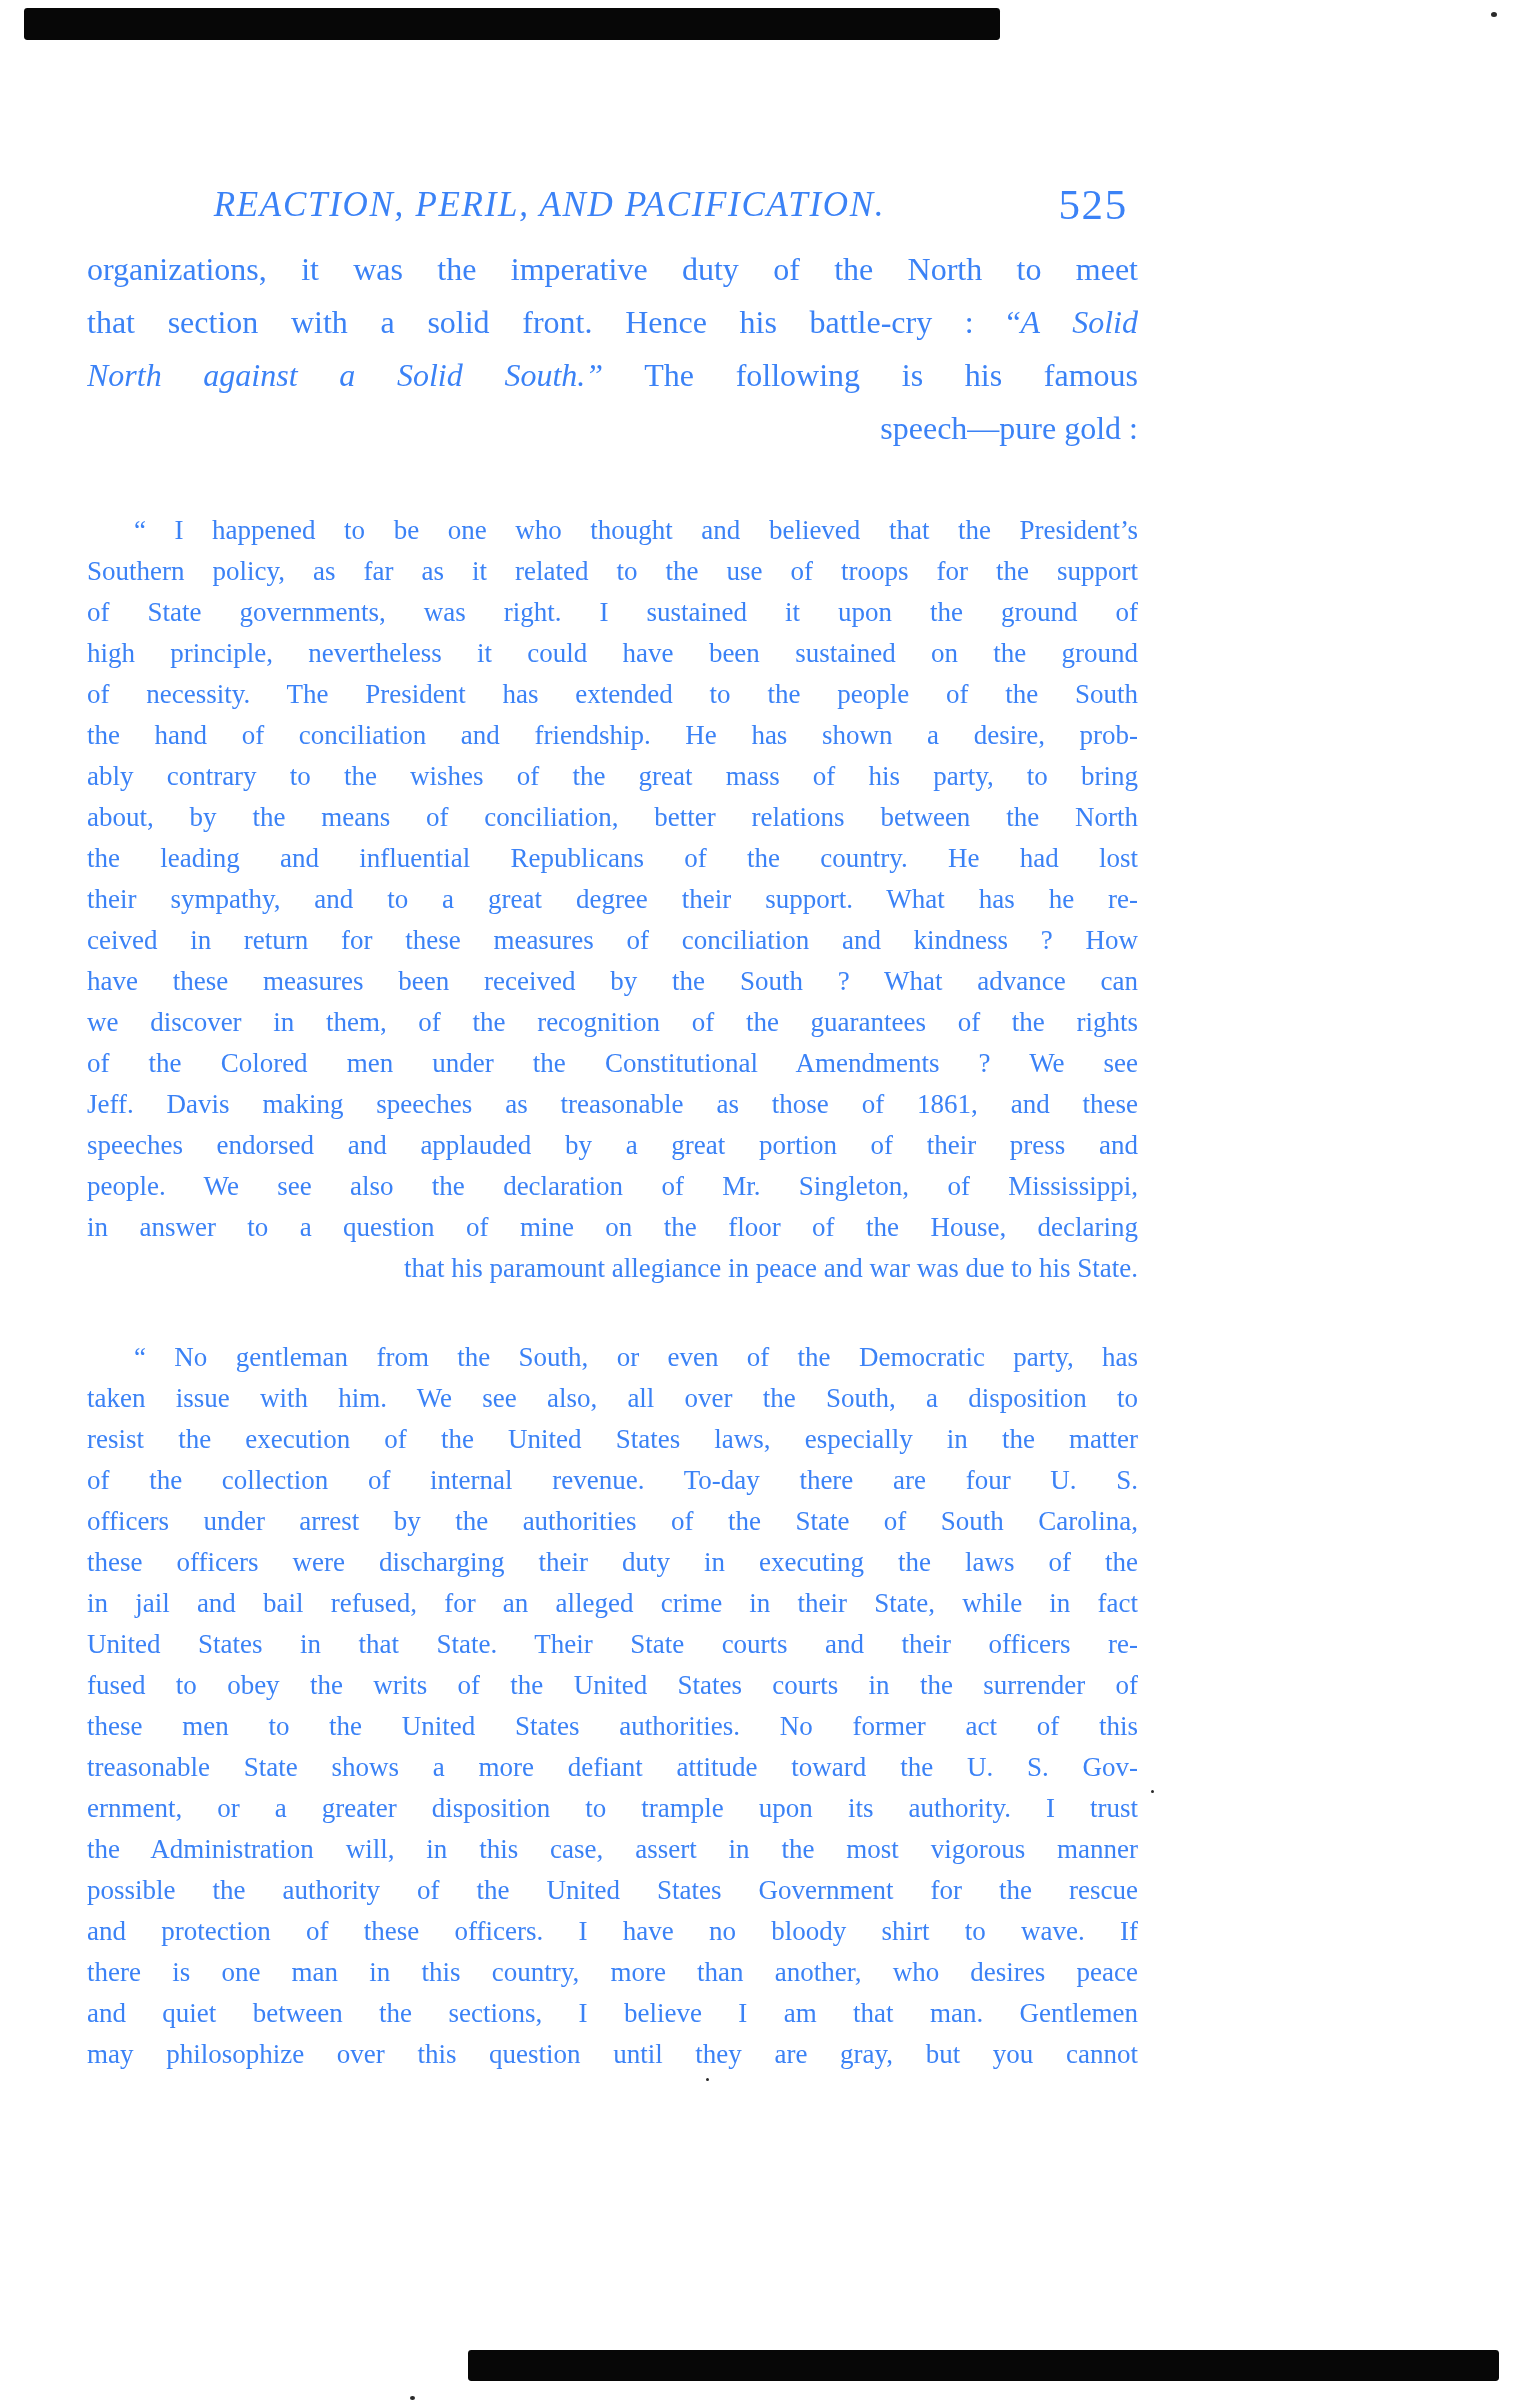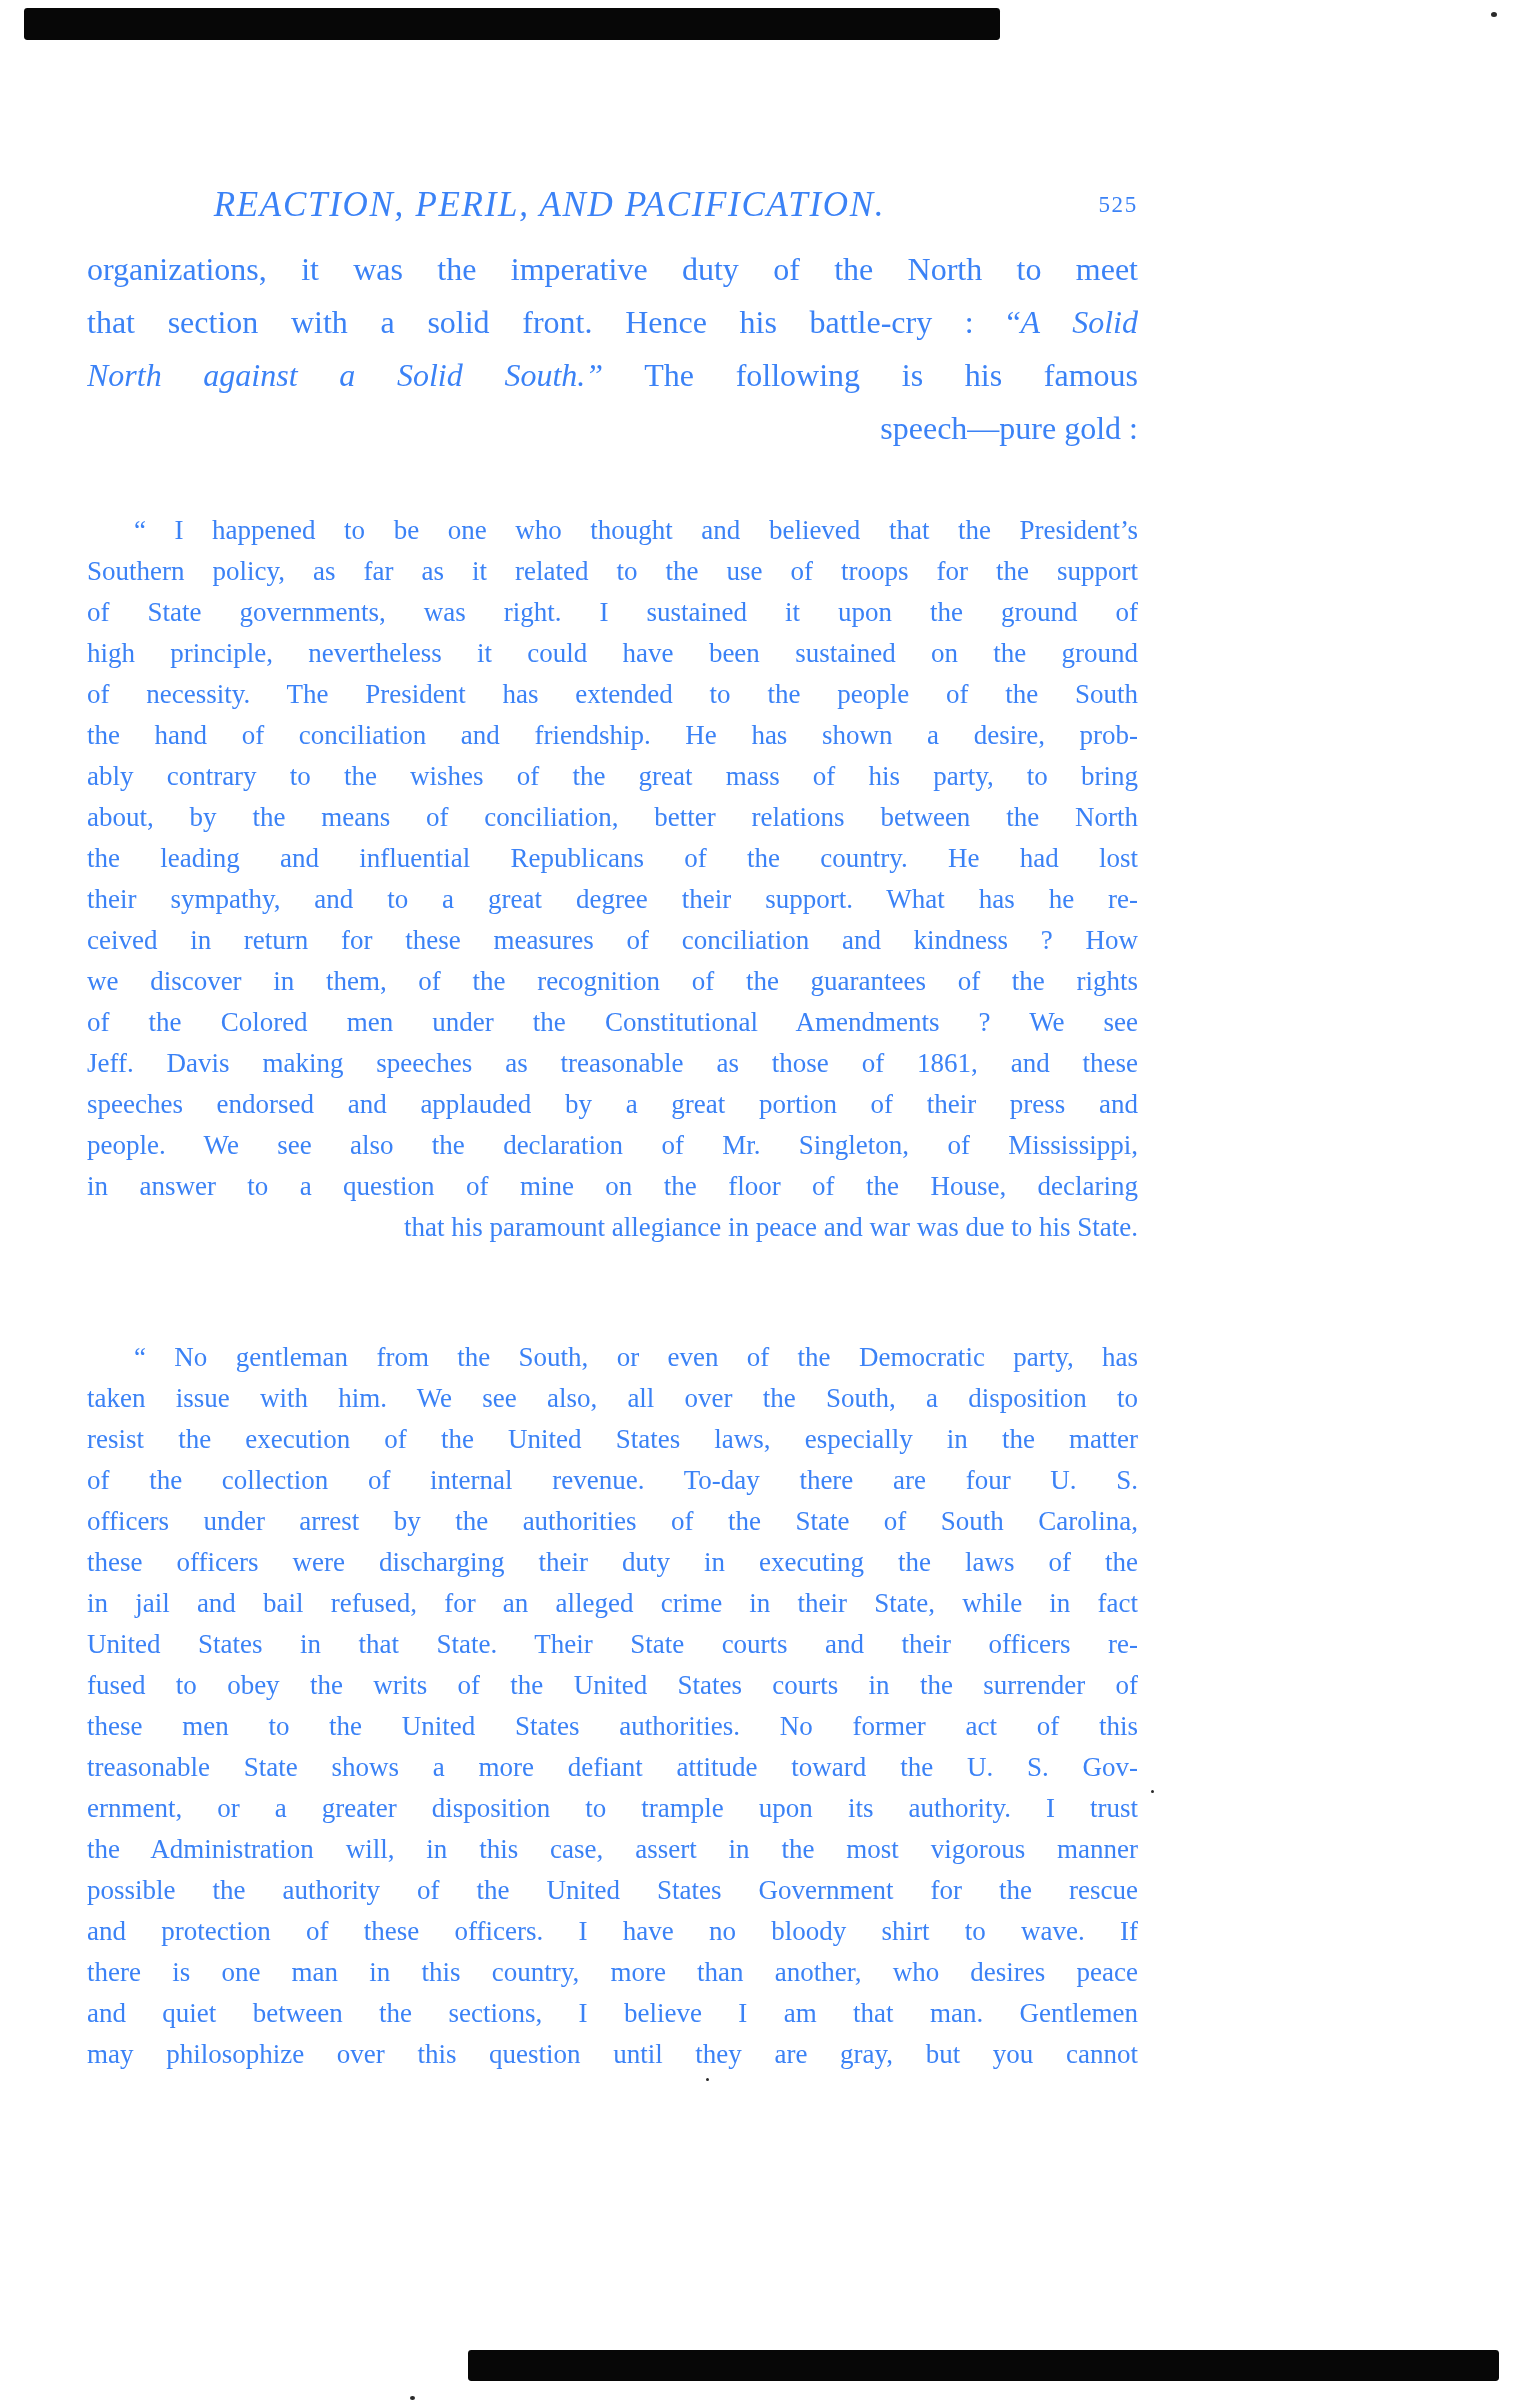--- a/index.html
+++ b/index.html
@@ -27,22 +27,22 @@
   .running-title{
     text-align:center;
     padding-right:126px;
     font-style:italic;
     font-size:35px;
     letter-spacing:1.7px;
     line-height:51px;
     white-space:nowrap;
   }
   .page-number{
-    position:absolute;right:0;top:0;
-    font-size:23px;line-height:51px;
+    position:absolute;right:10px;top:0;
+    font-size:43px;line-height:51px;
     letter-spacing:1.7px;
   }
 
   .text-block{position:absolute;left:87px;top:0;width:1051px;height:2401px;}
   .para{position:absolute;left:0;width:100%;}
   .para-0{top:243px;}
   .para-1{top:477px;}
   .para-2{top:1304px;}
   .para-0 .line{height:53px;line-height:53px;font-size:32px;}
   .para-1 .line,.para-2 .line{height:41px;line-height:41px;font-size:27px;}
@@ -79,20 +79,21 @@
         <div class="line j"><span>Southern policy, as far as it related to the use of troops for the support</span></div>
         <div class="line j"><span>of State governments, was right.  I sustained it upon the ground of</span></div>
         <div class="line j"><span>high principle, nevertheless it could have been sustained on the ground</span></div>
         <div class="line j"><span>of necessity.  The President has extended to the people of the South</span></div>
         <div class="line j"><span>the hand of conciliation and friendship.  He has shown a desire, prob-</span></div>
         <div class="line j"><span>ably contrary to the wishes of the great mass of his party, to bring</span></div>
         <div class="line j"><span>about, by the means of conciliation, better relations between the North</span></div>
         <div class="line j"><span>the leading and influential Republicans of the country.  He had lost</span></div>
         <div class="line j"><span>their sympathy, and to a great degree their support.  What has he re-</span></div>
         <div class="line j"><span>ceived in return for these measures of conciliation and kindness ?  How</span></div>
+        <div class="line j"><span>have these measures been received by the South ?  What advance can</span></div>
         <div class="line j"><span>we discover in them, of the recognition of the guarantees of the rights</span></div>
         <div class="line j"><span>of the Colored men under the Constitutional Amendments ?  We see</span></div>
         <div class="line j"><span>Jeff. Davis making speeches as treasonable as those of 1861, and these</span></div>
         <div class="line j"><span>speeches endorsed and applauded by a great portion of their press and</span></div>
         <div class="line j"><span>people.  We see also the declaration of Mr. Singleton, of Mississippi,</span></div>
         <div class="line j"><span>in answer to a question of mine on the floor of the House, declaring</span></div>
         <div class="line"><span>that his paramount allegiance in peace and war was due to his State.</span></div>
       </div>
       <div class="para para-2">
         <div class="line j indent"><span>“ No gentleman from the South, or even of the Democratic party, has</span></div>

